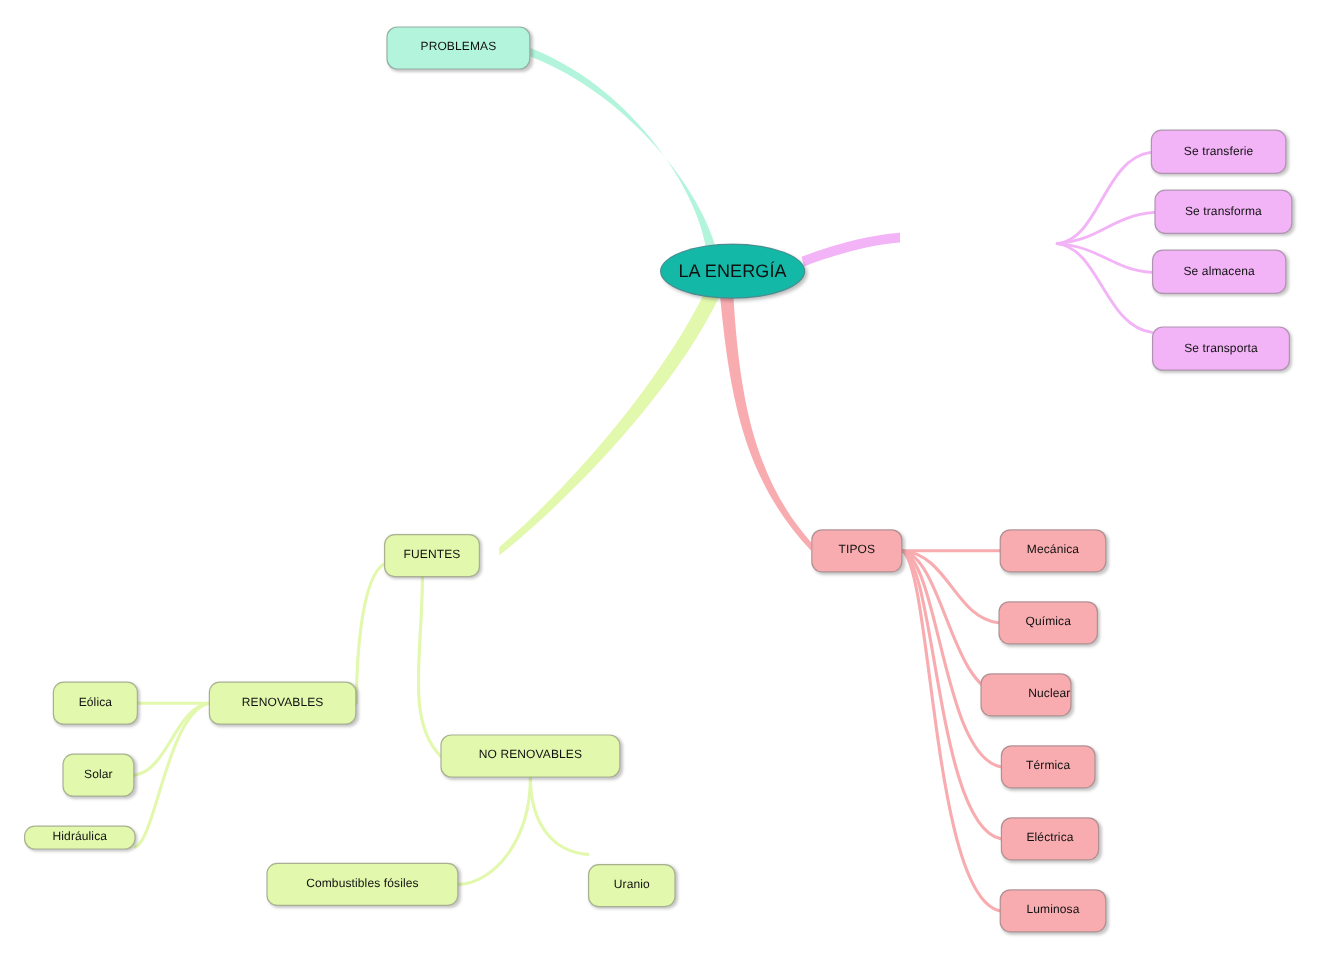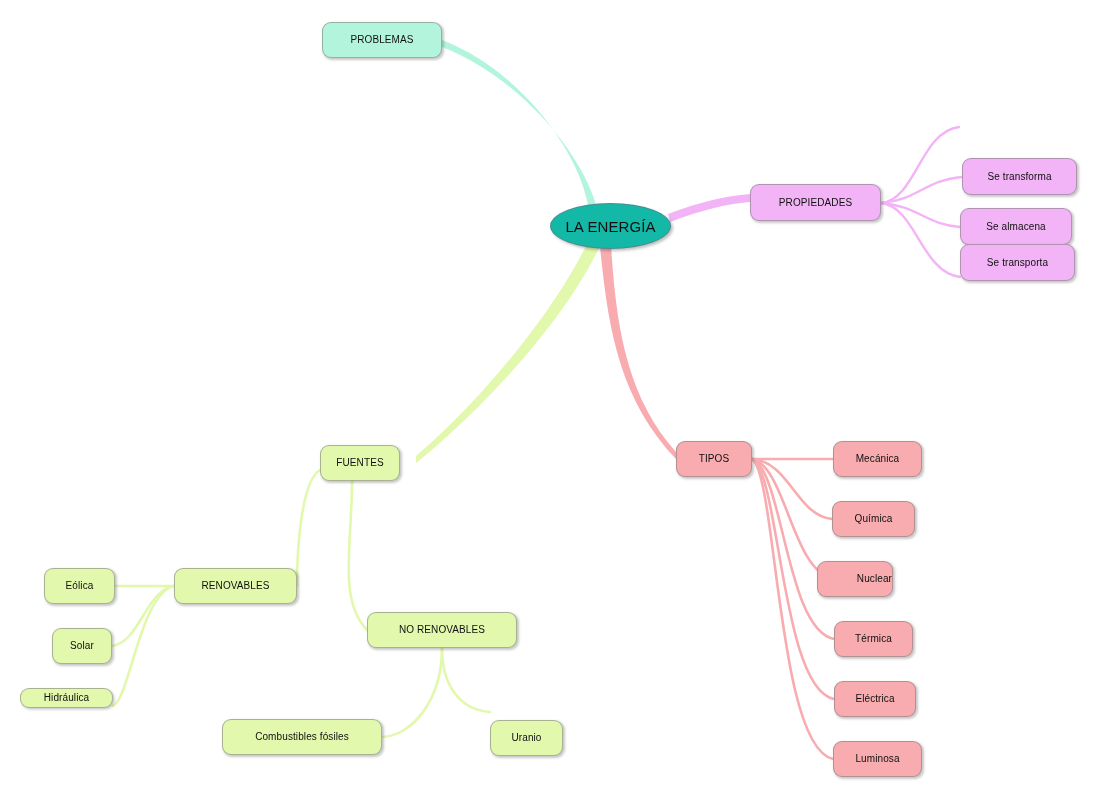--- a/index.html
+++ b/index.html
@@ -106,31 +106,31 @@
   </svg>
 
   <div class="node root n-root" style="left:550px; top:203px; width:121px; height:46px;">
     <span>LA ENERGÍA</span>
   </div>
 
   <div class="node n-mint" style="left:322px; top:22px; width:120px; height:36px;">
     <span>PROBLEMAS</span>
   </div>
 
-  <div class="node n-violet" style="left:750px; top:184px; width:131px; height:37px;">
-    <span>PROPIEDADES</span>
+
+  <div class="node n-violet" style="left:959px; top:108px; width:113px; height:37px;">
+    <span>Se transferie</span>
   </div>
-
   <div class="node n-violet" style="left:960px; top:208px; width:112px; height:37px;">
     <span>Se almacena</span>
   </div>
   <div class="node n-violet" style="left:962px; top:158px; width:115px; height:37px;">
     <span>Se transforma</span>
   </div>
-  <div class="node n-violet" style="left:960px; top:244px; width:115px; height:37px;">
+  <div class="node n-violet" style="left:960px; top:272px; width:115px; height:37px;">
     <span>Se transporta</span>
   </div>
 
   <div class="node n-pink" style="left:676px; top:441px; width:76px; height:36px;">
     <span>TIPOS</span>
   </div>
 
   <div class="node n-pink" style="left:833px; top:441px; width:89px; height:36px;">
     <span>Mecánica</span>
   </div>

